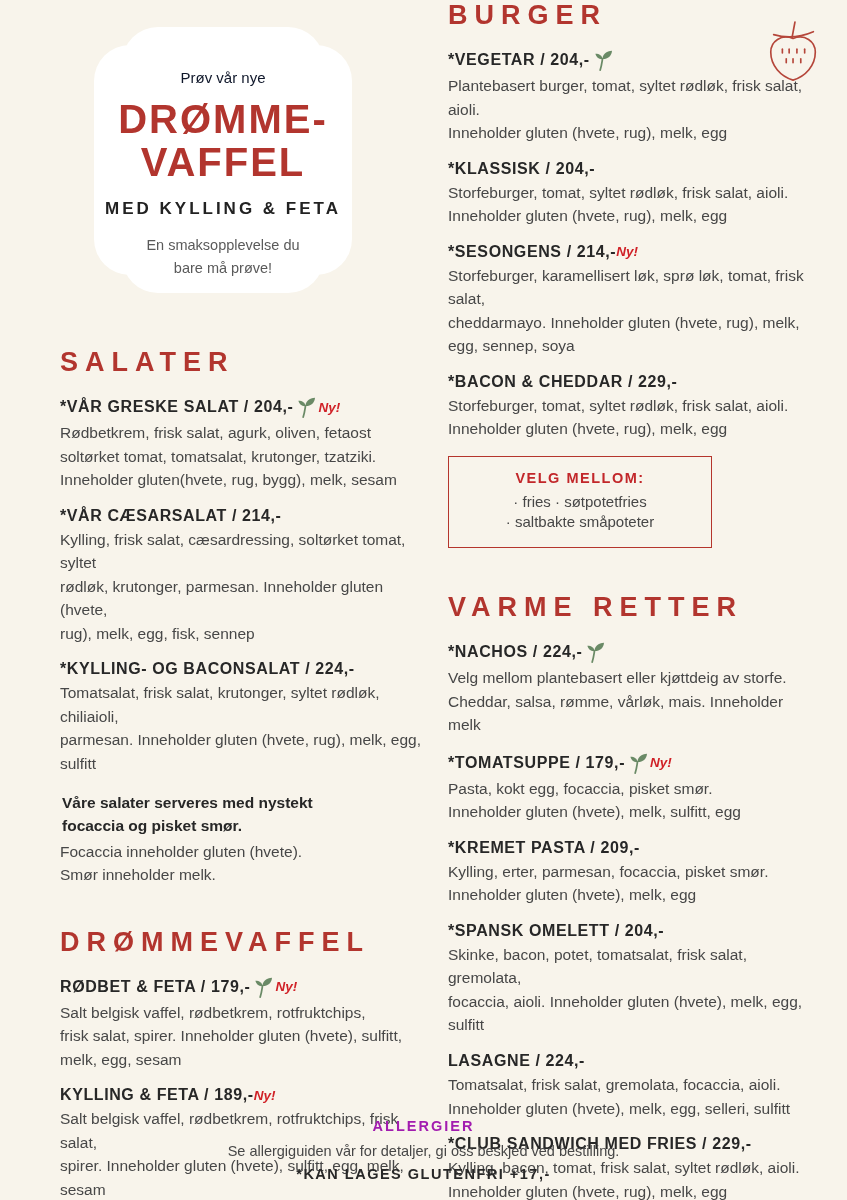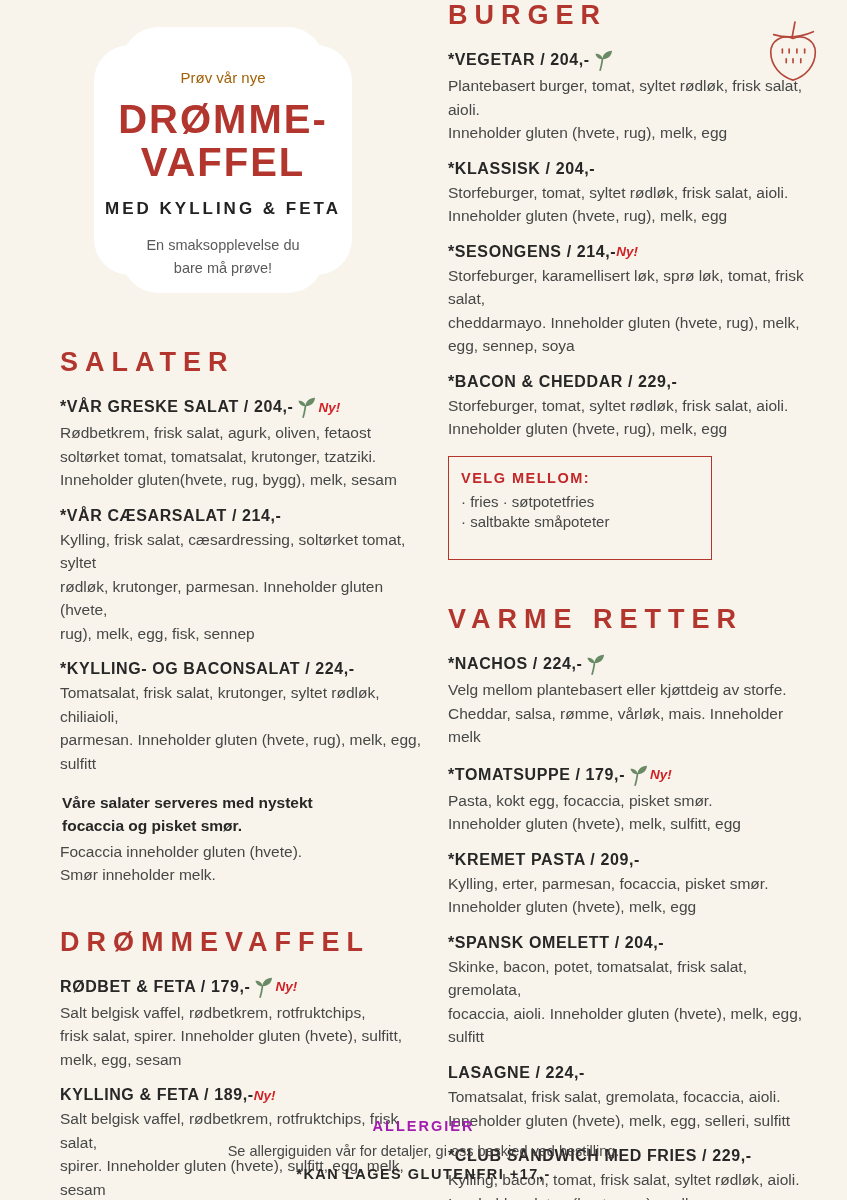--- a/index.html
+++ b/index.html
@@ -14,21 +14,21 @@
   .columns { display:flex; padding:0 28px 0 60px; gap:16px; }
   .col-left  { width:372px; flex:none; }
   .col-right { width:371px; flex:none; }
 
   
   .badge { position:relative; width:258px; height:266px; margin:27px 0 0 34px; }
   .badge-shape-v, .badge-shape-h { position:absolute; background:#ffffff; border-radius:36px; }
   .badge-shape-v { left:28px; right:28px; top:0; bottom:0; }
   .badge-shape-h { left:0; right:0; top:18px; bottom:18px; }
   .badge-content { position:relative; text-align:center; padding-top:42px; }
-  .kicker { font-size:15px; color:#a16207; margin:0 0 12px; }
+  .kicker { font-size:15px; color:#0f172a; margin:0 0 12px; }
   .badge-title { font-size:40px; line-height:1.08; letter-spacing:2px; color:#b2352e;
                  font-weight:700; margin:0 0 15px; white-space:pre-line; }
   .badge-sub { font-size:17px; font-weight:700; letter-spacing:3px; color:#222; margin:0 0 15px; }
   .badge-tag { font-size:14.5px; color:#5a5a5a; line-height:1.55; white-space:pre-line; margin:0; }
 
   
   .section-title { font-size:27px; font-weight:700; letter-spacing:7px;
                    color:#b2352e; margin:0 0 18px; }
   #sec-burger .section-title { }
   #sec-salater { margin-top:54px; }
@@ -43,22 +43,22 @@
   .ny { color:#d02127; font-weight:700; font-style:italic; font-size:13.5px; }
   .item-desc { font-size:15.5px; color:#474747; line-height:1.52; margin:3px 0 0; white-space:pre-line; }
 
   
   .note { margin:8px 0 24px; }
   .note-bold { font-weight:700; color:#272727; font-size:15.5px; line-height:1.52;
                white-space:pre-line; margin:2px; }
   .note-normal { color:#474747; font-size:15.5px; line-height:1.52; white-space:pre-line; margin:0; }
 
   
-  .choice-box { border:1.5px solid #b5352c; width:238px; 
-                padding:13px 12px 29px; margin:14px 0 44px 0; }
+  .choice-box { border:1.5px solid #b5352c; width:238px; text-align:center;
+                padding:13px 12px 17px; margin:14px 0 44px 0; }
   .choice-title { color:#c2272a; font-weight:700; letter-spacing:1.5px; font-size:14.5px; margin:0 0 7px; }
   .choice-line { color:#474747; font-size:15px; margin:3px 0 0; }
 
   
   .footer { position:absolute; left:0; right:0; top:1118px; text-align:center; }
   .footer-title { color:#a21caf; font-weight:700; letter-spacing:2px; font-size:14.5px; margin:0 0 9px; }
   .footer-line { color:#474747; font-size:14.5px; margin:0 0 7px; }
   .footer-bold { color:#272727; font-weight:700; letter-spacing:1.5px; font-size:14.5px; margin:0; }
 
   .strawberry-icon { position:absolute; top:20px; right:22px; width:62px; height:66px; }

